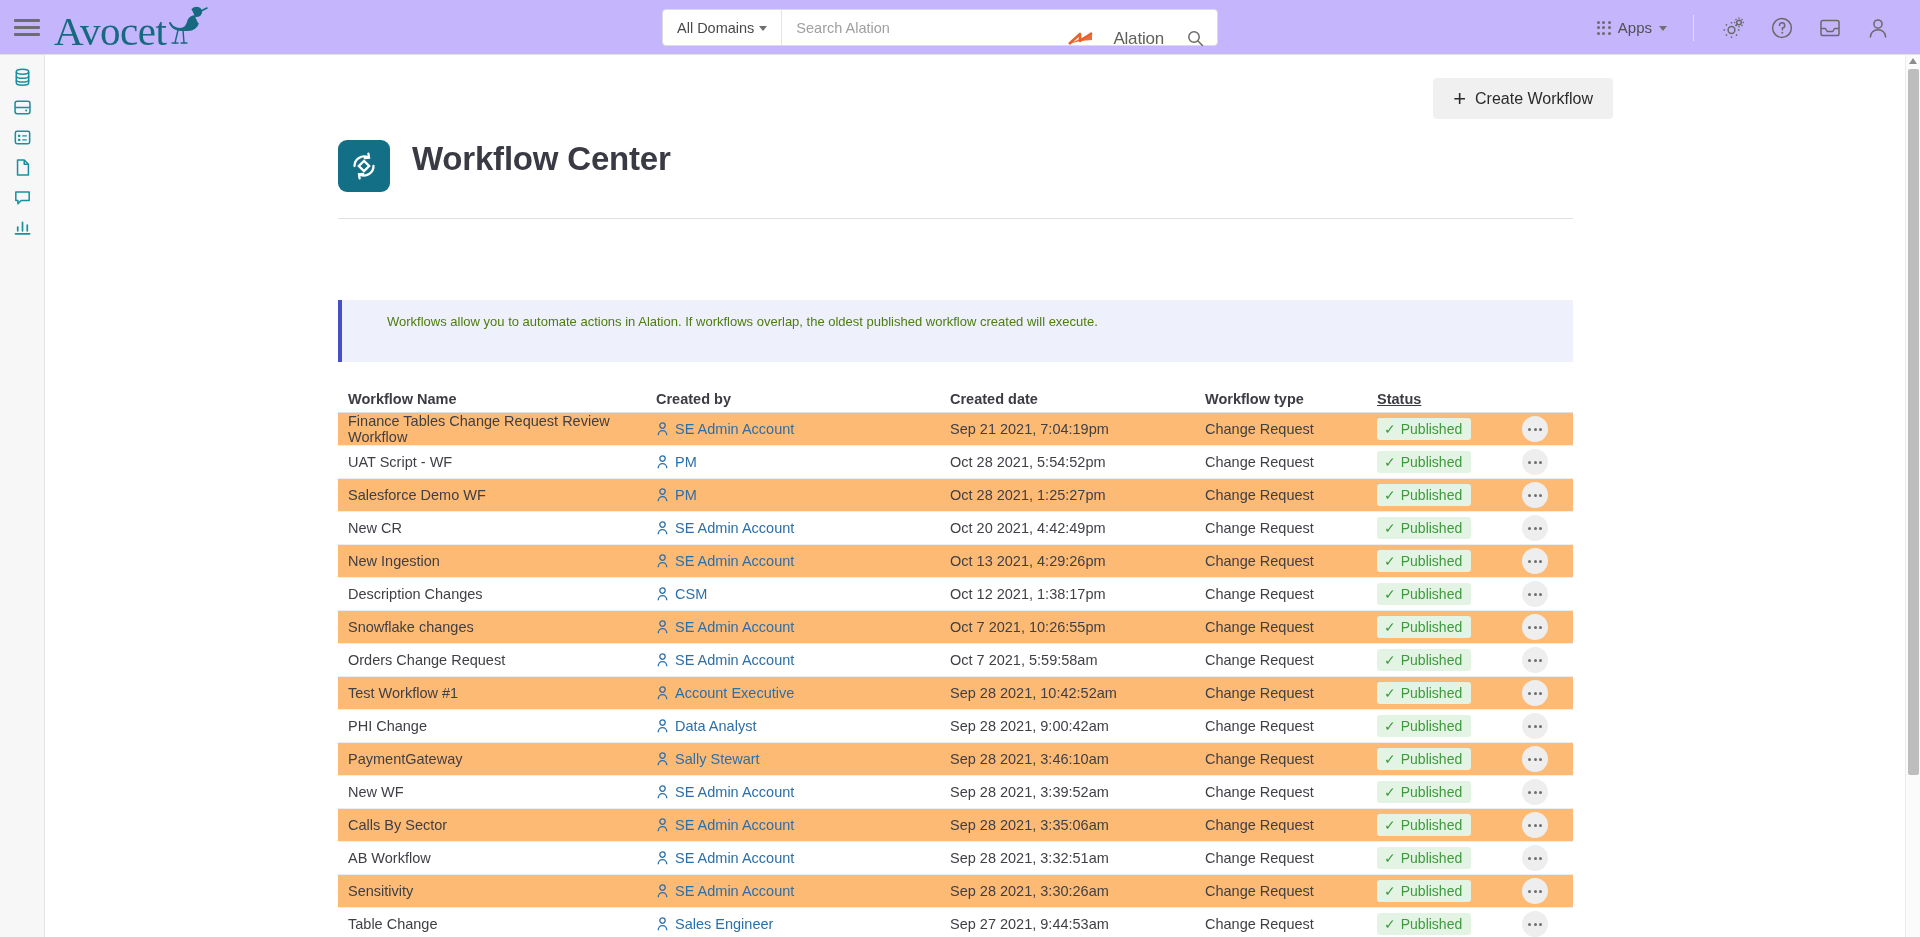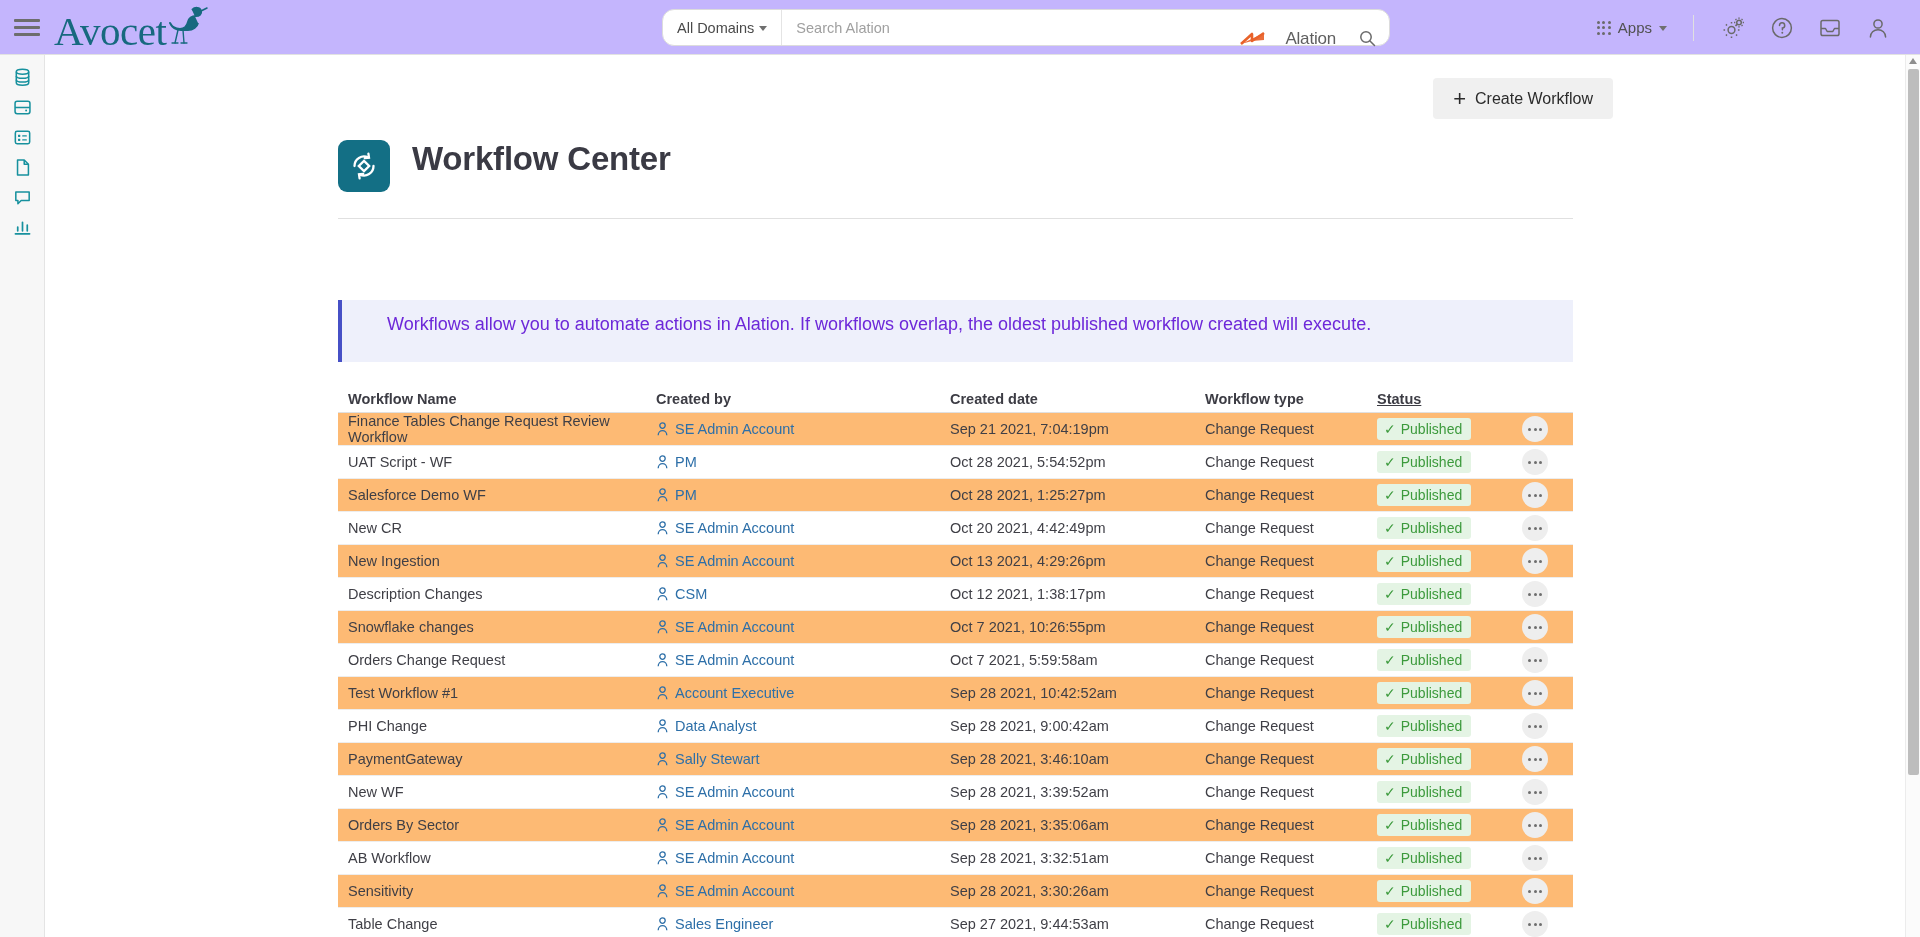--- a/index.html
+++ b/index.html
@@ -30,22 +30,22 @@
   .brand { display: flex; align-items: flex-end; height: 46px; margin-top: 2px; }
   .brand-text {
     font-family: "Liberation Serif", serif;
     font-size: 41px; line-height: 40px;
     color: #17697f; letter-spacing: -0.5px;
   }
   .brand-bird { margin-left: -4px; margin-bottom: 2px; }
 
   .search-wrap {
     position: absolute; left: 662px; top: 9px;
-    width: 728px; height: 37px;
-    border: 1px solid #dcdcdc; border-radius: 12px;
+    width: 556px; height: 37px;
+    border: 1px solid #dcdcdc; border-radius: 4px;
     display: flex; align-items: center;
     background: #fff;
   }
   .domain-select {
     display: flex; align-items: center; gap: 5px;
     padding: 0 14px; height: 35px;
     font-size: 14.5px; color: #4a4a4a;
     border-right: 1px solid #e4e4e4;
     cursor: pointer; white-space: nowrap;
   }
@@ -133,21 +133,21 @@
     position: absolute; left: 292px; top: 245px;
     width: 1235px; min-height: 62px;
     background: #eef0fb; border-left: 4px solid #4650c6;
     padding: 14px 0 16px 22px;
   }
   .info-head {
     display: flex; align-items: center; gap: 8px;
     font-size: 16.5px; font-weight: bold; color: #3f45b8;
     margin-bottom: 6px;
   }
-  .info-body { font-size: 18px; color: #6d28d9; padding-left: 23px; }
+  .info-body { font-size: 13px; color: #4d7c0f; padding-left: 23px; }
 
   
   .tbl { position: absolute; left: 292px; top: 330px; width: 1235px; }
   .tbl-head {
     display: flex; align-items: flex-end; height: 28px;
     font-size: 14.5px; font-weight: bold; color: #3c3c44;
     border-bottom: 1px solid #e0e0e0; padding-bottom: 5px;
   }
   .row {
     display: flex; align-items: center; height: 33px;
@@ -650,21 +650,21 @@
               </span></div>
             <div class="c-menu">
               <button class="dots-btn">
                 <i></i>
                 <i></i>
                 <i></i>
               </button>
             </div>
           </div>
           <div class="row alt">
-            <div class="c-name">Orders By Sector</div>
+            <div class="c-name">Calls By Sector</div>
             <div class="c-by">
               <svg width="13" height="14" viewBox="0 0 13 14">
                 <circle cx="6.5" cy="3.6" r="2.7" stroke="#2d6fa8" stroke-width="1.3" fill="none"></circle>
                 <path d="M2.2 13.2c0-2.6 1.9-4.5 4.3-4.5s4.3 1.9 4.3 4.5" stroke="#2d6fa8" stroke-width="1.3" fill="none"></path>
               </svg>
               <span class="by-link">SE Admin Account</span>
             </div>
             <div class="c-date">Sep 28 2021, 3:35:06am</div>
             <div class="c-type">Change Request</div>
             <div class="c-stat"><span class="badge">

